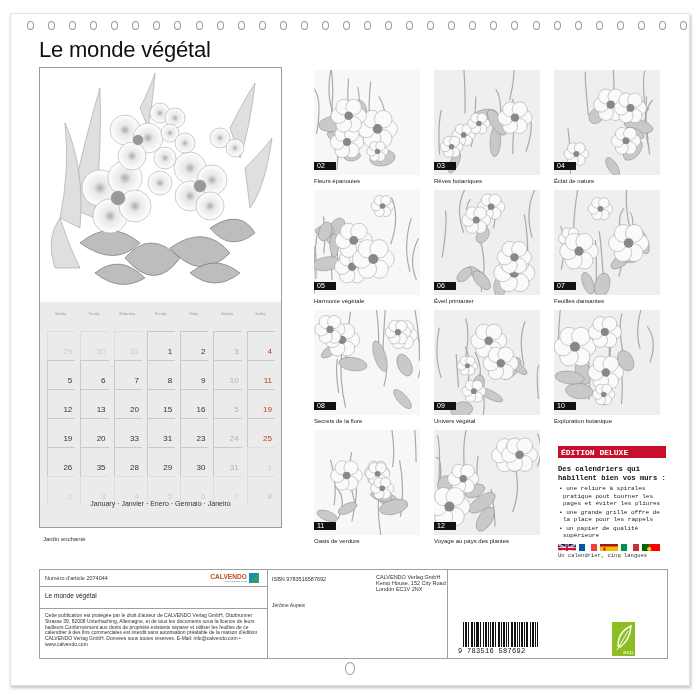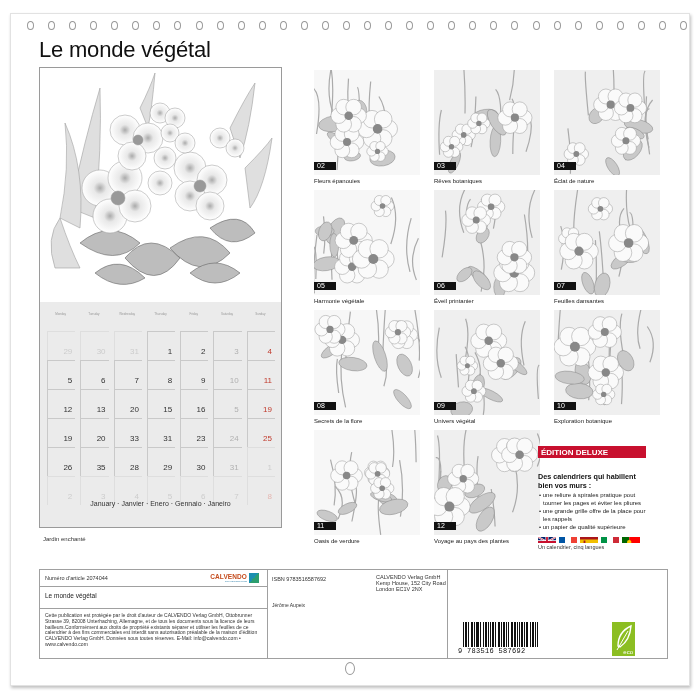--- a/index.html
+++ b/index.html
@@ -38,23 +38,23 @@
 
   .caption-main { position: absolute; left: 32px; top: 522px; font-size: 6px; color: #333; }
 
   
   .thumb { position: absolute; width: 106px; height: 105px; overflow: hidden; background: #f4f4f4; }
   .thumb svg { width: 100%; height: 100%; display: block; }
   .badge { position: absolute; left: 0; bottom: 5px; width: 22px; height: 8px; background: #111; color: #fff; font-size: 7px; line-height: 8px; padding-left: 3px; }
   .thumb-label { position: absolute; font-size: 6px; color: #222; white-space: nowrap; }
 
   
-  .deluxe { position: absolute; left: 527px; top: 432px; width: 108px; }
+  .deluxe { position: absolute; left: 547px; top: 432px; width: 108px; font-family: Liberation Mono, monospace; }
   .deluxe-head { background: #c8102e; color: #fff; font-weight: bold; font-size: 8px; padding: 2px 3px; height: 12px; line-height: 9px; }
-  .deluxe-sub { font-weight: bold; font-size: 7.2px; line-height: 9px; margin-top: 14px; color: #111; }
+  .deluxe-sub { font-weight: bold; font-size: 7.2px; line-height: 9px; margin-top: 7px; color: #111; }
   .deluxe-list { margin-top: 2px; font-size: 6px; line-height: 7.5px; color: #222; }
   .deluxe-list div { padding-left: 5px; text-indent: -4px; margin-bottom: 1px; }
   .flags { display: flex; gap: 3px; margin-top: 1px; }
   .flag { width: 18px; height: 10px; position: relative; overflow: hidden; }
   .flags-caption { font-size: 5.5px; color: #333; margin-top: 1px; }
 
   
   .info { position: absolute; left: 28px; top: 555px; width: 629px; height: 90px; border: 1px solid #a0a0a0; }
   .info-left { position: absolute; left: 0; top: 0; width: 228px; height: 88px; border-right: 1px solid #a0a0a0; }
   .info-row1 { position: absolute; left: 0; top: 0; width: 227px; height: 17px; border-bottom: 1px solid #a0a0a0; }

